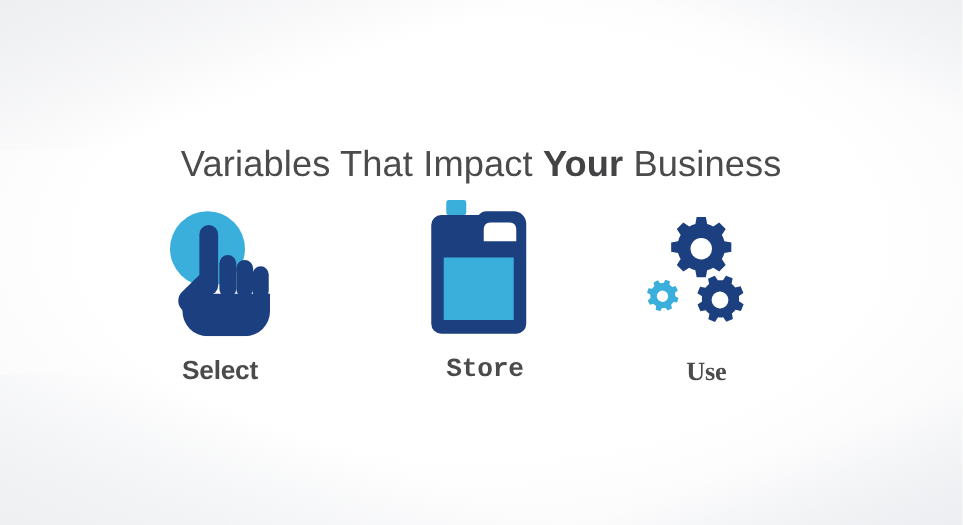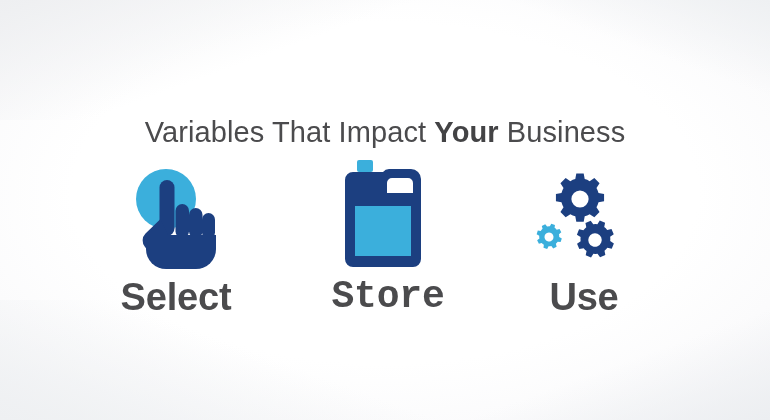--- a/index.html
+++ b/index.html
@@ -40,31 +40,31 @@
 
   #cards{
     position:absolute;top:155px;left:0;width:770px;height:185px;
   }
   .card{
     position:absolute;top:0;width:200px;height:185px;
     text-align:center;
   }
   .card-select{left:76px;}
   .card-store{left:288px;font-family:Liberation Mono, monospace;}
-  .card-use{left:484px;}
+  .card-use{left:465px;font-family:Liberation Serif, serif;}
 
   .icon-wrap{
     height:115px;
     display:flex;align-items:center;justify-content:center;
   }
   .icon-wrap svg{display:block;}
 
   .card-label{
     margin-top:8px;
-    font-size:38px;
+    font-size:21px;
     font-weight:700;
     color:#4b4b4d;
     letter-spacing:-.2px;
     line-height:38px;
   }
 </style>
 </head>
 <body>
 
 <div id="slide">

